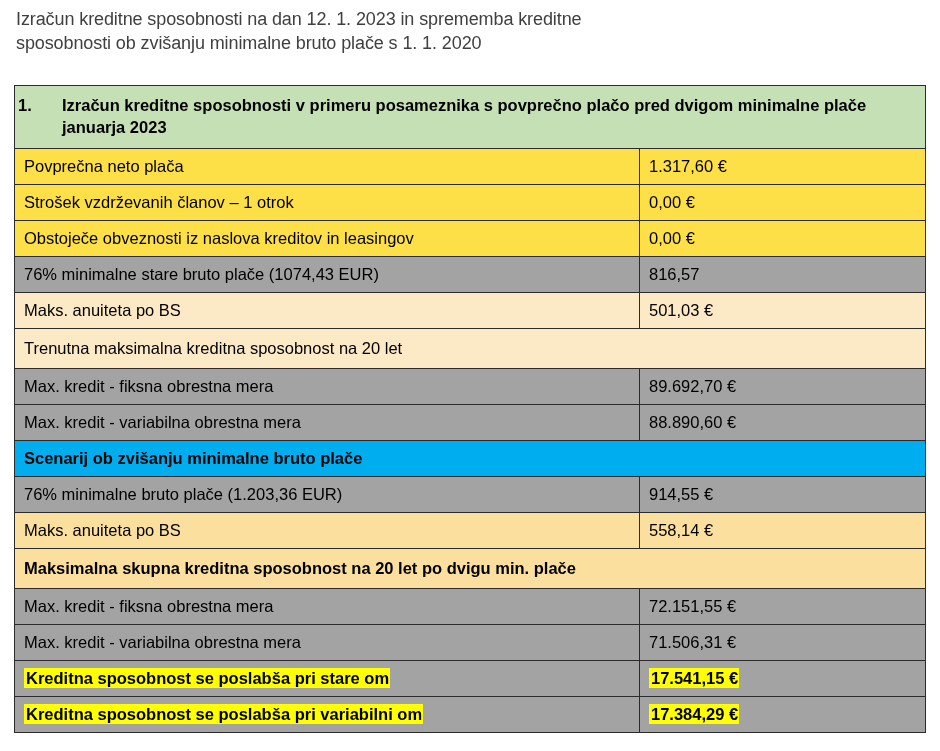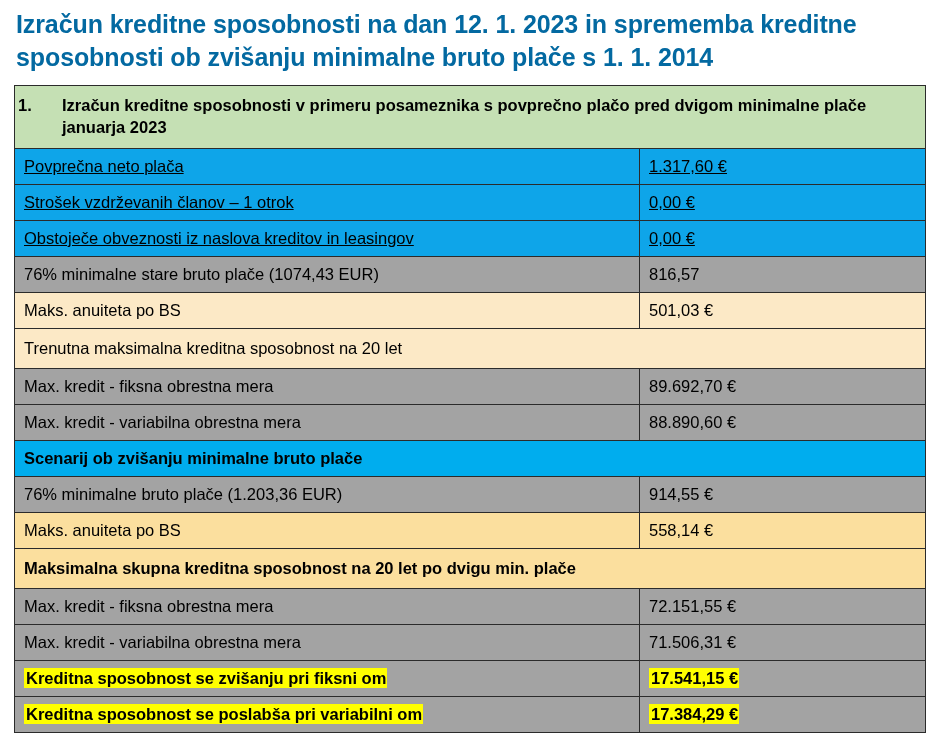--- a/index.html
+++ b/index.html
@@ -23,25 +23,25 @@
     box-sizing: border-box;
     padding: 0;
   }
 
   
   .doc-title {
     position: absolute;
     left: 16px;
     top: 8px;
     width: 900px;
-    font-size: 25px;
-    font-weight: bold;
+    font-size: 18px;
+    font-weight: normal;
     line-height: 1.32;
     letter-spacing: -0.1px;
-    color: #0369a1;
+    color: #404040;
   }
   .doc-title .line { display: block; }
 
   
   .credit-table {
     position: absolute;
     left: 14px;
     top: 85px;
     width: 911px;
     border-collapse: collapse;
@@ -60,21 +60,21 @@
   .col-value { width: 286px; }
 
   
   .r-head   { height: 63px; border-radius: 16px; }
   .r-normal { height: 36px; }
   .r-blue   { height: 36px; }
   .r-section{ height: 40px; }
 
   
   .fill-green   { background-color: #c5e0b4; }
-  .fill-grayblue{ background-color: #0ea5e9; text-decoration: underline; }
+  .fill-grayblue{ background-color: #fde047; }
   .fill-white   { background-color: #a3a3a3; }
   .fill-cream   { background-color: #fce9c6; }
   .fill-cream2  { background-color: #fbdf9e; }
   .fill-blue    { background-color: #00adee; }
 
   
   .b { font-weight: bold; }
   .numbered {
     font-weight: bold;
     display: block;
@@ -91,21 +91,21 @@
     padding: 1px 1px 1px 2px;
   }
 </style>
 </head>
 <body>
 
 <div class="page">
 
   <div class="doc-title">
     <span class="line">Izračun kreditne sposobnosti na dan 12. 1. 2023 in sprememba kreditne</span>
-    <span class="line">sposobnosti ob zvišanju minimalne bruto plače s 1. 1. 2014</span>
+    <span class="line">sposobnosti ob zvišanju minimalne bruto plače s 1. 1. 2020</span>
   </div>
 
   <table class="credit-table">
     <colgroup>
       <col class="col-label">
       <col class="col-value">
     </colgroup>
     <tbody>
       <tr class="r-head">
         <td class="fill-green" colspan="2">
@@ -160,21 +160,21 @@
         </tr>
         <tr class="r-normal">
           <td class="fill-white"><span>Max. kredit  - fiksna obrestna mera</span></td>
           <td class="fill-white"><span>72.151,55 €</span></td>
         </tr>
         <tr class="r-normal">
           <td class="fill-white"><span>Max. kredit - variabilna obrestna mera</span></td>
           <td class="fill-white"><span>71.506,31 €</span></td>
         </tr>
         <tr class="r-normal">
-          <td class="fill-white"><span class="hl">Kreditna sposobnost se zvišanju pri fiksni om</span></td>
+          <td class="fill-white"><span class="hl">Kreditna sposobnost se poslabša pri stare om</span></td>
           <td class="fill-white"><span class="hl">17.541,15 €</span></td>
         </tr>
         <tr class="r-normal">
           <td class="fill-white"><span class="hl">Kreditna sposobnost se poslabša pri variabilni om</span></td>
           <td class="fill-white"><span class="hl">17.384,29 €</span></td>
         </tr>
       </tbody>
   </table>
 
 </div>

